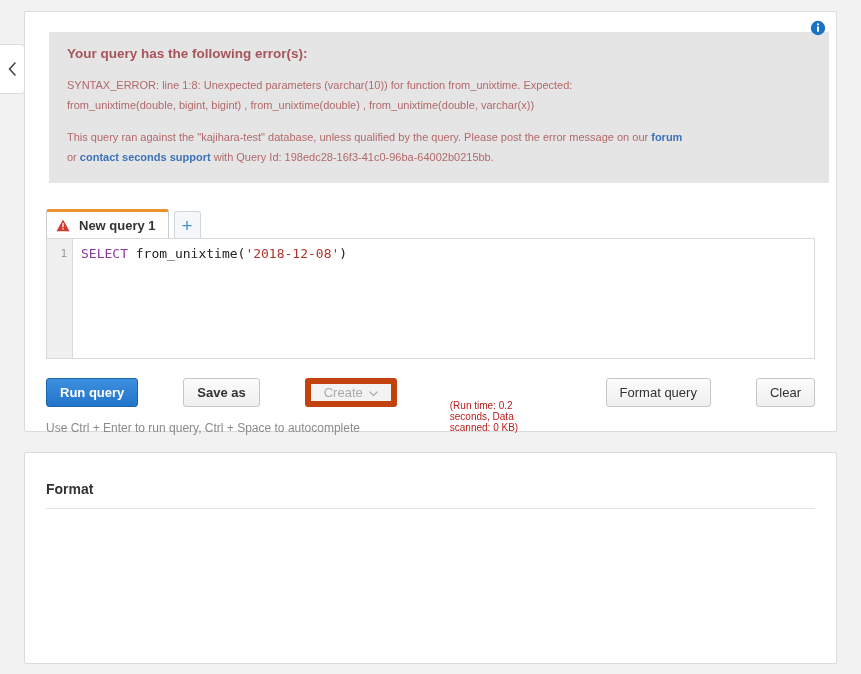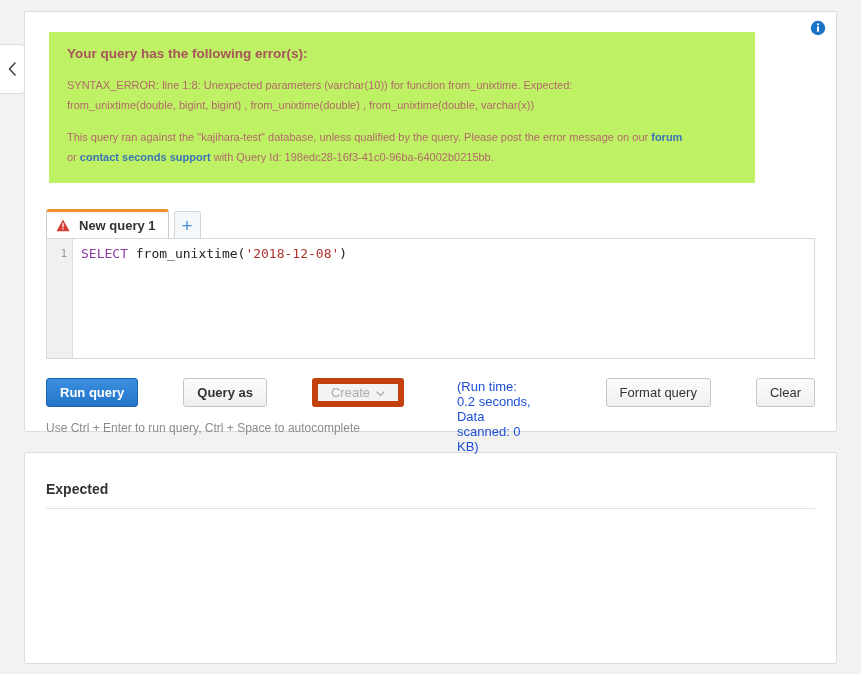--- a/index.html
+++ b/index.html
@@ -64,25 +64,25 @@
     right: 10px;
     top: 8px;
     width: 16px;
     height: 16px;
     cursor: pointer;
   }
 
   
   .alert-error {
     margin: 20px 24px 11px 24px;
-    background: #bef264;
+    background: #e5e5e5;
     color: #ad5f62;
     padding: 14px 18px 16px 18px;
     box-sizing: border-box;
-    width: 706px;
+    width: 780px;
   }
   .alert-title {
     font-weight: bold;
     font-size: 13.5px;
     color: #a7545a;
     margin-bottom: 14px;
   }
   .alert-line {
     font-size: 11px;
     line-height: 20px;
@@ -218,22 +218,22 @@
     background: #f3f3f3;
     border: 6px solid #c2410c;
     color: #aaaaaa;
     font-weight: normal;
     cursor: default;
     gap: 6px;
   }
   .btn + .btn { margin-left: 9px; }
   .run-stats {
     margin-left: 17px;
-    font-size: 13px;
-    color: #1d4ed8;
+    font-size: 10px;
+    color: #b91c1c;
     margin-top: 48px;
   }
   .spacer { flex: 1; }
   .btn-right { font-weight: normal; }
 
   .hint {
     margin: 14px 0 0 21px;
     font-size: 12px;
     color: #8a8a8a;
   }
@@ -304,36 +304,36 @@
 
     <div class="editor">
       <div class="editor-gutter">
         <div>1</div>
       </div>
       <div class="editor-code"><span class="tok-keyword">SELECT</span><span> </span><span class="tok-fn">from_unixtime</span><span class="tok-punct">(</span><span class="tok-string">'2018-12-08'</span><span class="tok-punct">)</span></div>
     </div>
 
     <div class="action-bar">
       <div class="btn btn-primary">Run query</div>
-      <div class="btn btn-default">Query as</div>
+      <div class="btn btn-default">Save as</div>
       <div class="btn btn-disabled">
         <span>Create</span>
         <span>
           <svg width="9" height="6" viewBox="0 0 9 6" aria-hidden="true">
             <polyline points="1,1 4.5,4.6 8,1" fill="none" stroke="#aaaaaa" stroke-width="1.2" stroke-linecap="round" stroke-linejoin="round"></polyline>
           </svg>
         </span>
       </div>
       <div class="run-stats">(Run time: 0.2 seconds, Data scanned: 0 KB)</div>
       <div class="spacer"></div>
       <div class="btn btn-default btn-right">Format query</div>
       <div class="btn btn-default btn-right">Clear</div>
     </div>
 
     <div class="hint">Use Ctrl + Enter to run query, Ctrl + Space to autocomplete</div>
   </div>
 
   <div class="panel results-panel">
-    <div class="results-title">Expected</div>
+    <div class="results-title">Format</div>
     <div class="results-divider"></div>
   </div>
 
 </div>
 
 </body></html>

